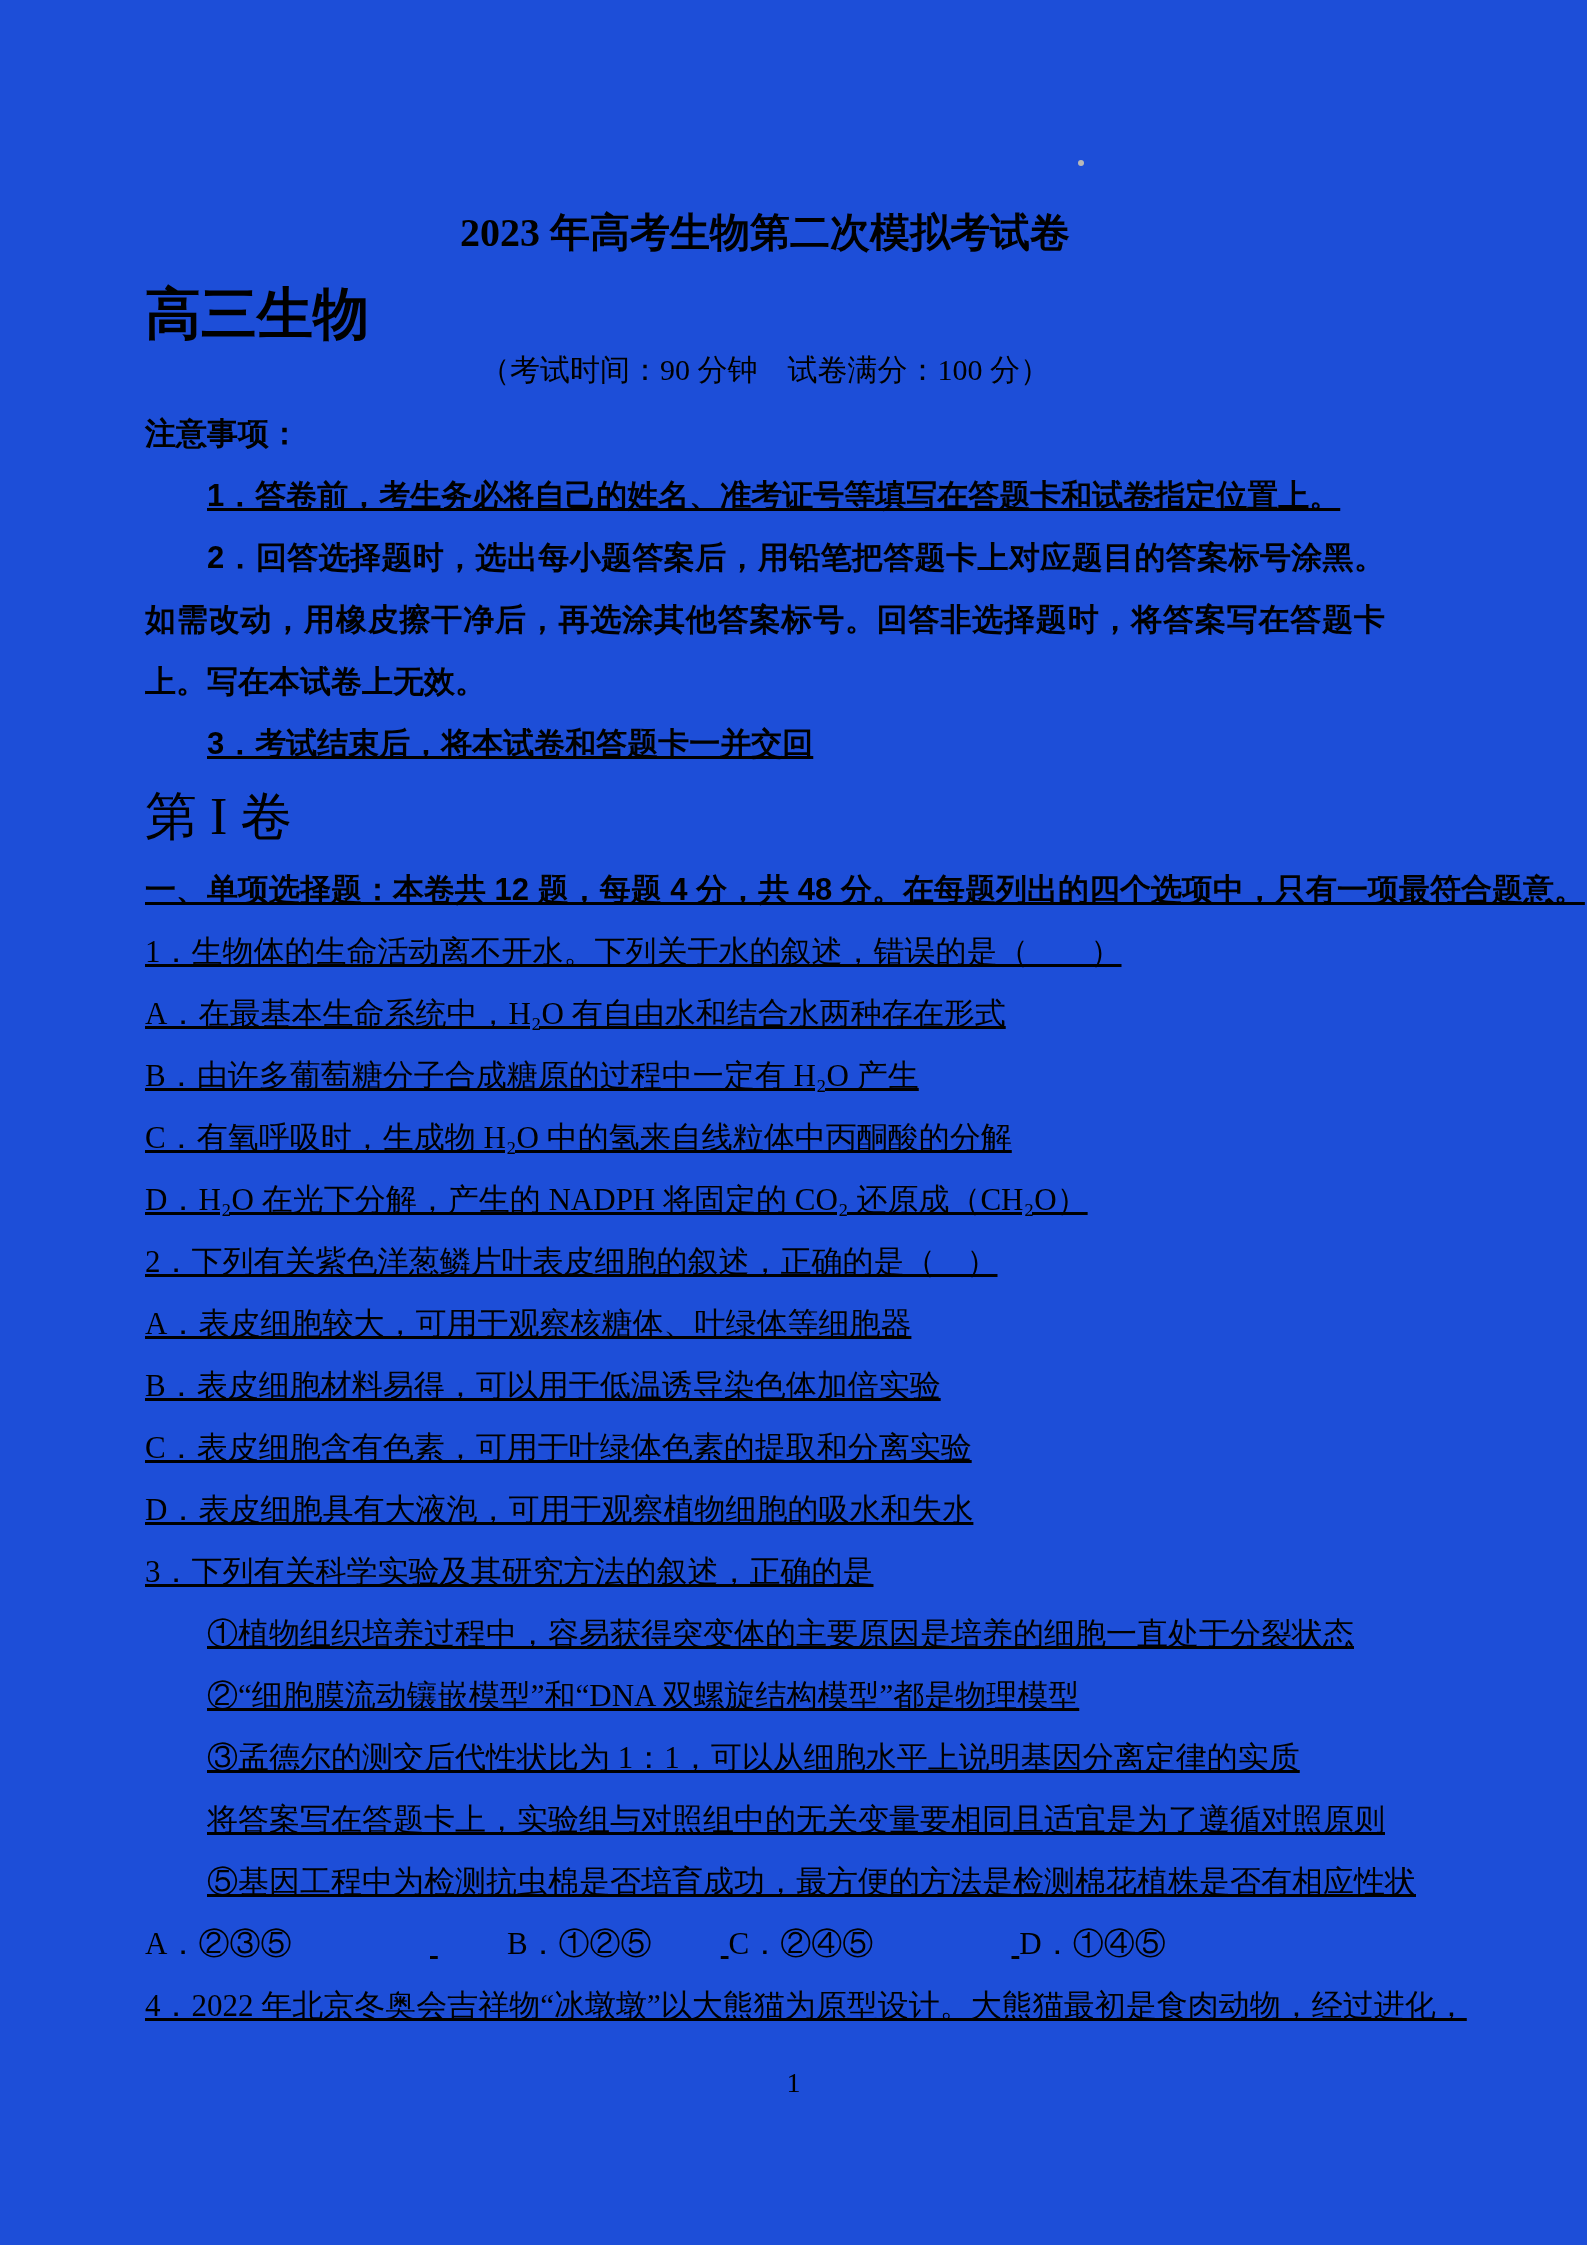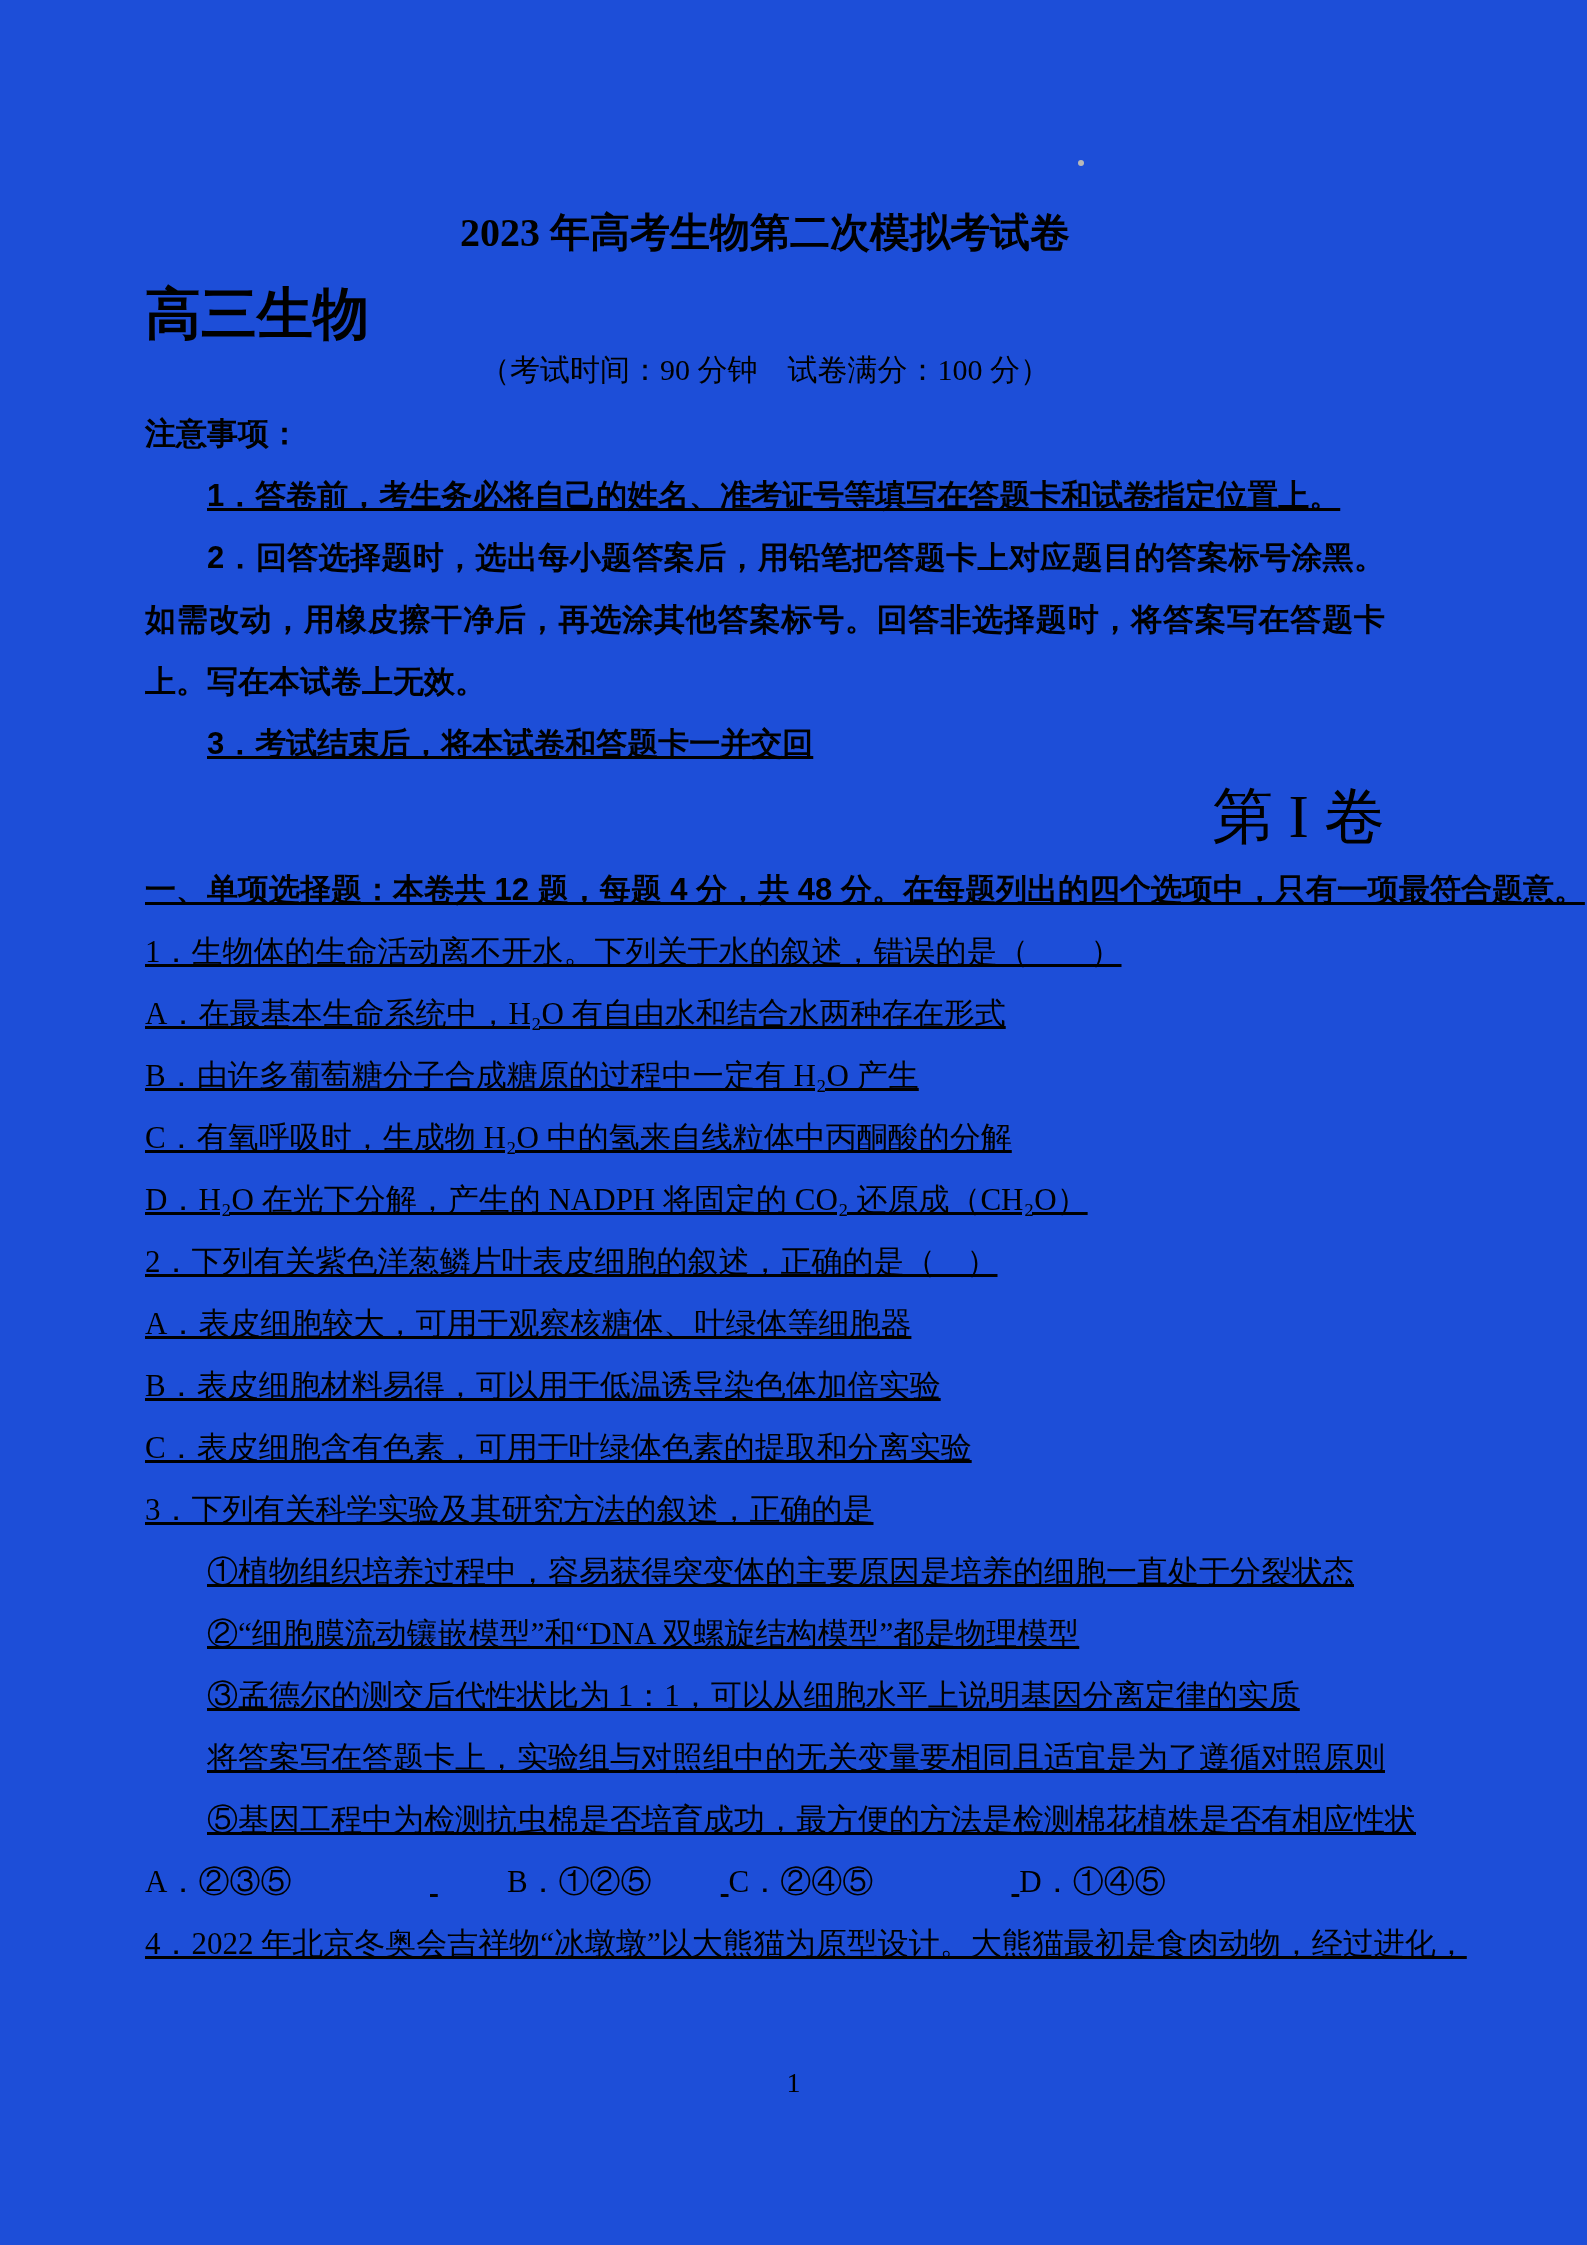--- a/index.html
+++ b/index.html
@@ -61,23 +61,23 @@
     text-indent: 2em;
   }
   .justify {
     text-align: justify;
   }
   .nowrap {
     white-space: nowrap;
     text-decoration: underline;
   }
   .part-heading {
-    font-size: 61px;
+    font-size: 52px;
     line-height: 84px;
-    text-align: right;
+    text-align: left;
     font-weight: normal;
     white-space: nowrap;
   }
   .section-intro {
     font-size: 31px;
     font-weight: bold;
     font-family: "Liberation Sans", "DejaVu Sans", sans-serif;
     line-height: 62px;
   }
   .q-stem, .q-option, .choices-row {
@@ -135,20 +135,21 @@
     <div class="q-stem nowrap">1．生物体的生命活动离不开水。下列关于水的叙述，错误的是（　　）</div>
     <div class="q-option nowrap">A．在最基本生命系统中，H₂O 有自由水和结合水两种存在形式</div>
     <div class="q-option nowrap">B．由许多葡萄糖分子合成糖原的过程中一定有 H₂O 产生</div>
     <div class="q-option nowrap">C．有氧呼吸时，生成物 H₂O 中的氢来自线粒体中丙酮酸的分解</div>
     <div class="q-option nowrap">D．H₂O 在光下分解，产生的 NADPH 将固定的 CO₂ 还原成（CH₂O）</div>
 
     <div class="q-stem nowrap">2．下列有关紫色洋葱鳞片叶表皮细胞的叙述，正确的是（　）</div>
     <div class="q-option nowrap">A．表皮细胞较大，可用于观察核糖体、叶绿体等细胞器</div>
     <div class="q-option nowrap">B．表皮细胞材料易得，可以用于低温诱导染色体加倍实验</div>
     <div class="q-option nowrap">C．表皮细胞含有色素，可用于叶绿体色素的提取和分离实验</div>
+    <div class="q-option nowrap">D．表皮细胞具有大液泡，可用于观察植物细胞的吸水和失水</div>
 
     <div class="q-stem nowrap">3．下列有关科学实验及其研究方法的叙述，正确的是</div>
     <div class="q-sub nowrap">①植物组织培养过程中，容易获得突变体的主要原因是培养的细胞一直处于分裂状态</div>
     <div class="q-sub nowrap">②“细胞膜流动镶嵌模型”和“DNA 双螺旋结构模型”都是物理模型</div>
     <div class="q-sub nowrap">③孟德尔的测交后代性状比为 1：1，可以从细胞水平上说明基因分离定律的实质</div>
     <div class="q-sub nowrap">将答案写在答题卡上，实验组与对照组中的无关变量要相同且适宜是为了遵循对照原则</div>
     <div class="q-sub nowrap">⑤基因工程中为检测抗虫棉是否培育成功，最方便的方法是检测棉花植株是否有相应性状</div>
     <div class="choices-row nowrap">
       <span class="choice">A．②③⑤</span>
       <span class="choice">B．①②⑤</span>

